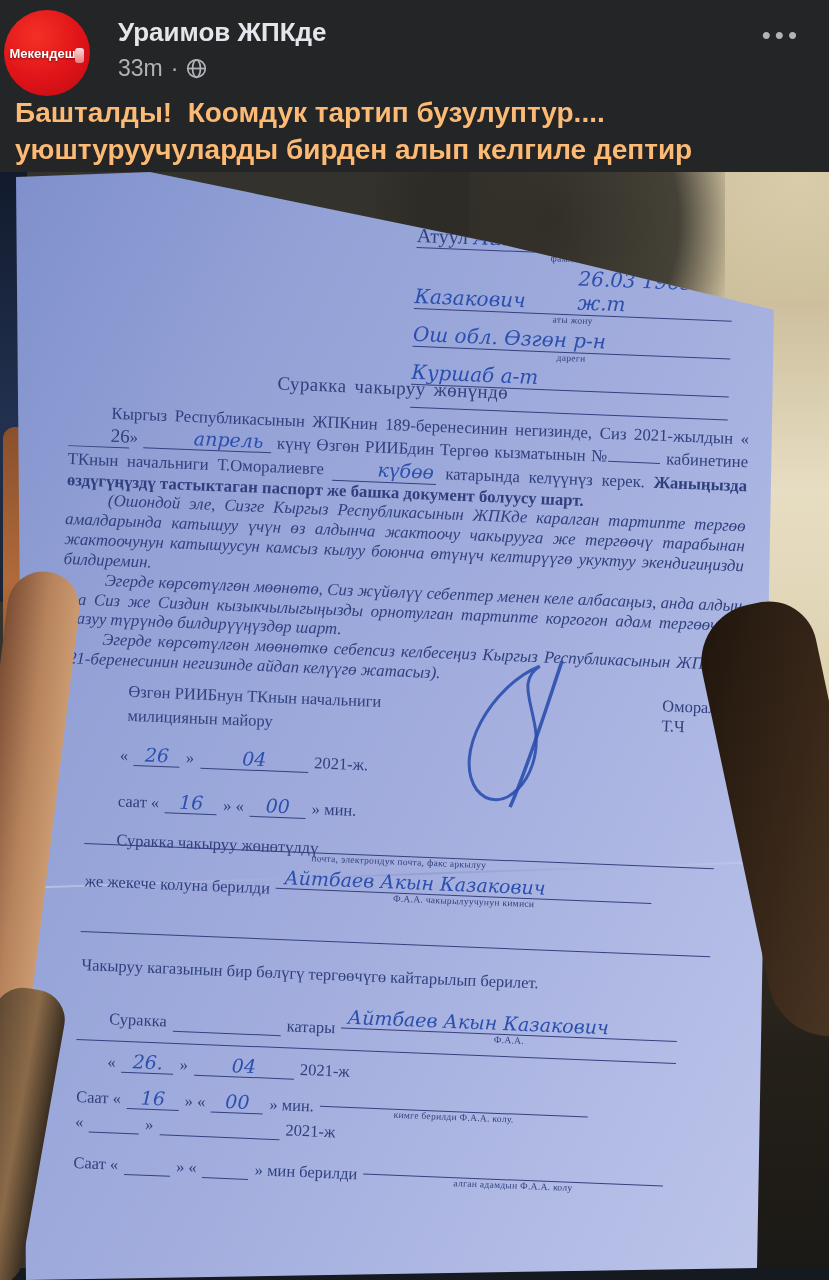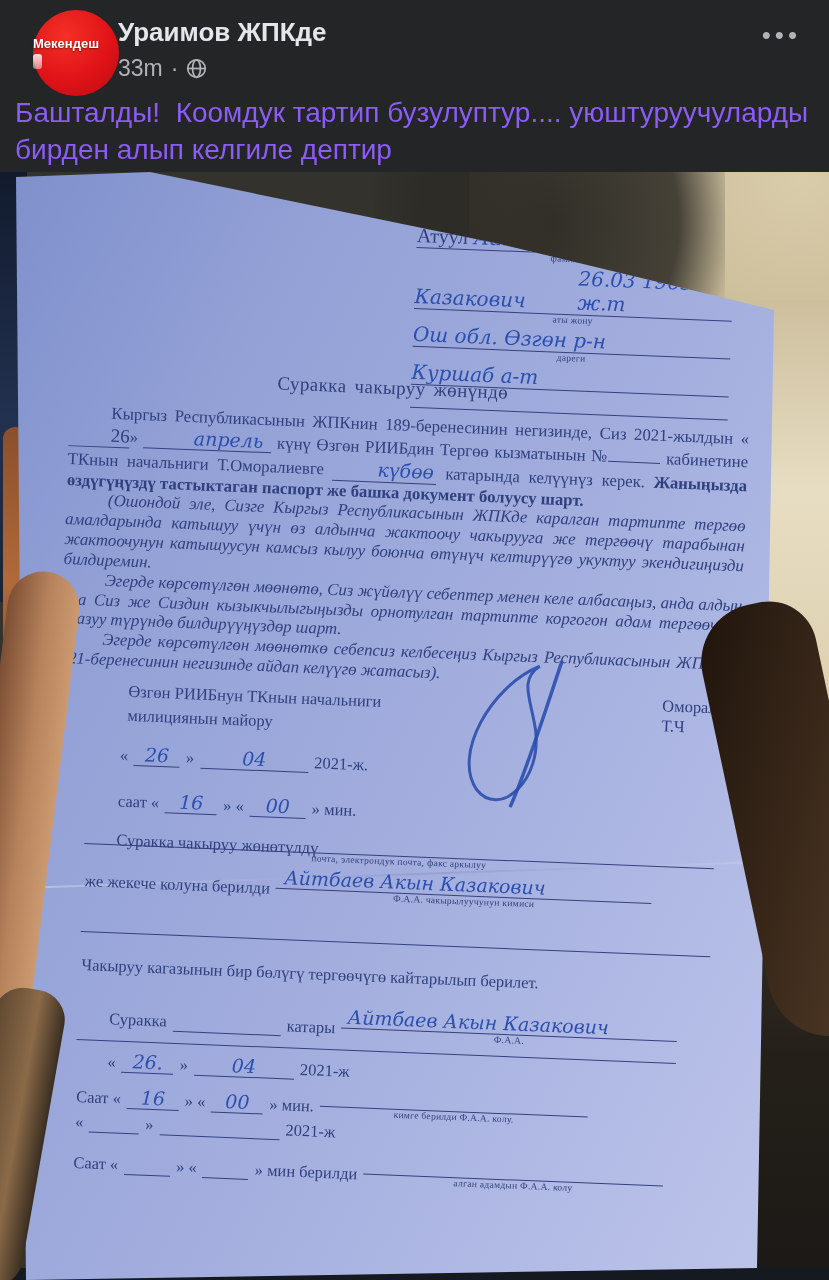--- a/index.html
+++ b/index.html
@@ -1,30 +1,30 @@
 <!DOCTYPE html>
 <html><head>
 <meta charset="utf-8">
 <style>
   html,body{margin:0;padding:0;background:#18191a;}
   .card{position:relative;width:829px;height:1280px;background:#242526;overflow:hidden;
         font-family:"Liberation Sans",sans-serif;}
   
-  .avatar{position:absolute;left:33px;top:10px;width:86px;height:86px;border-radius:50%;
+  .avatar{position:absolute;left:4px;top:10px;width:86px;height:86px;border-radius:50%;
           background:radial-gradient(circle at 38% 30%,#f43026 0%,#e01318 55%,#b90d12 100%);
-          display:flex;flex-direction:column;justify-content:center;cursor:pointer;}
+          display:flex;flex-direction:row;align-items:center;justify-content:center;cursor:pointer;}
   .avatar-text{color:#fff;font-size:13px;font-weight:bold;text-shadow:0 1px 2px rgba(0,0,0,.55);line-height:1;}
   .avatar-mark{width:9px;height:15px;margin-top:4px;border-radius:3px;
                background:linear-gradient(180deg,rgba(255,255,255,.85),rgba(255,255,255,.45));}
   .author{position:absolute;left:118px;top:17px;font-size:26px;font-weight:bold;color:#e4e6eb;cursor:pointer;}
   .meta{position:absolute;left:118px;top:55px;display:flex;align-items:center;gap:8px;
         font-size:23px;color:#b0b3b8;}
   .dots{position:absolute;right:28px;top:20px;color:#b0b3b8;font-size:26px;letter-spacing:4px;cursor:pointer;}
   .post-text{position:absolute;left:15px;top:95px;width:806px;font-size:28px;line-height:1.32;
-             color:#8b5cf6;white-space:pre-wrap;}
+             color:#fdba74;white-space:pre-wrap;font-weight:bold;}
   
   .photo{position:absolute;left:0;top:172px;width:829px;height:1108px;overflow:hidden;background:#34322d;}
   .layer{position:absolute;}
   .l-sand{right:0;top:0;width:360px;height:310px;
           background:radial-gradient(ellipse at 92% 2%,#d9ccaa 0%,#c7b995 48%,rgba(120,110,85,0) 78%);}
   .l-blob{left:375px;top:-50px;width:350px;height:310px;
           background:radial-gradient(ellipse at 50% 32%,rgba(45,43,37,.97) 0%,rgba(45,43,37,.85) 52%,rgba(45,43,37,0) 76%);}
   .l-navy{left:0;top:0;width:27px;height:430px;background:linear-gradient(180deg,#121b2d,#223150 58%,#1a2334);}
   .l-orange{left:3px;top:255px;width:25px;height:310px;border-radius:12px;
           background:linear-gradient(180deg,#8a4f2c,#b06a3a 50%,#6e3f24);}

